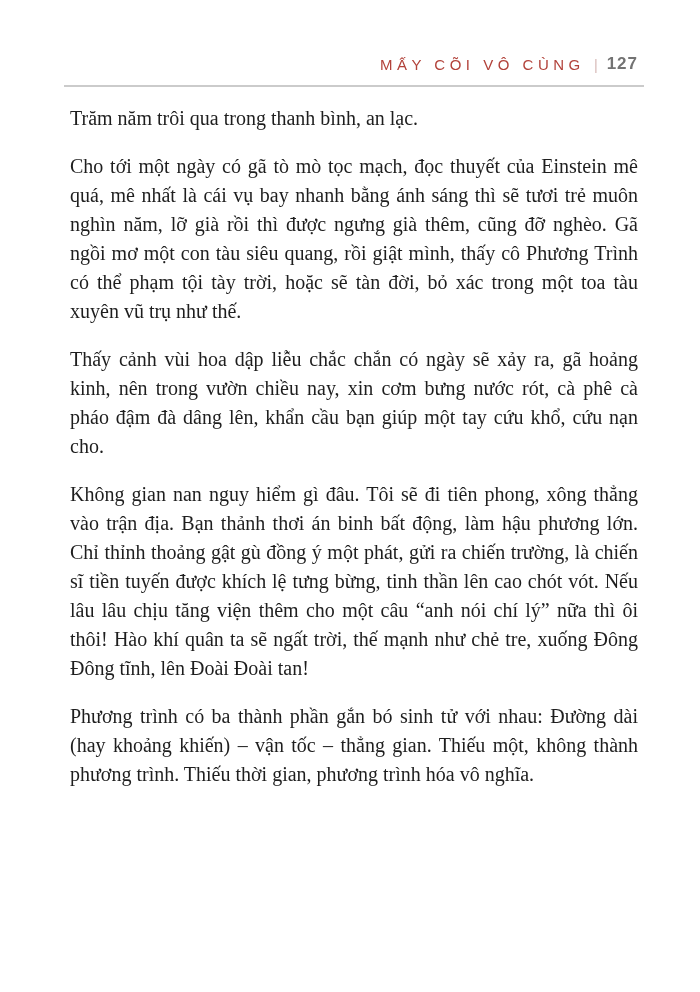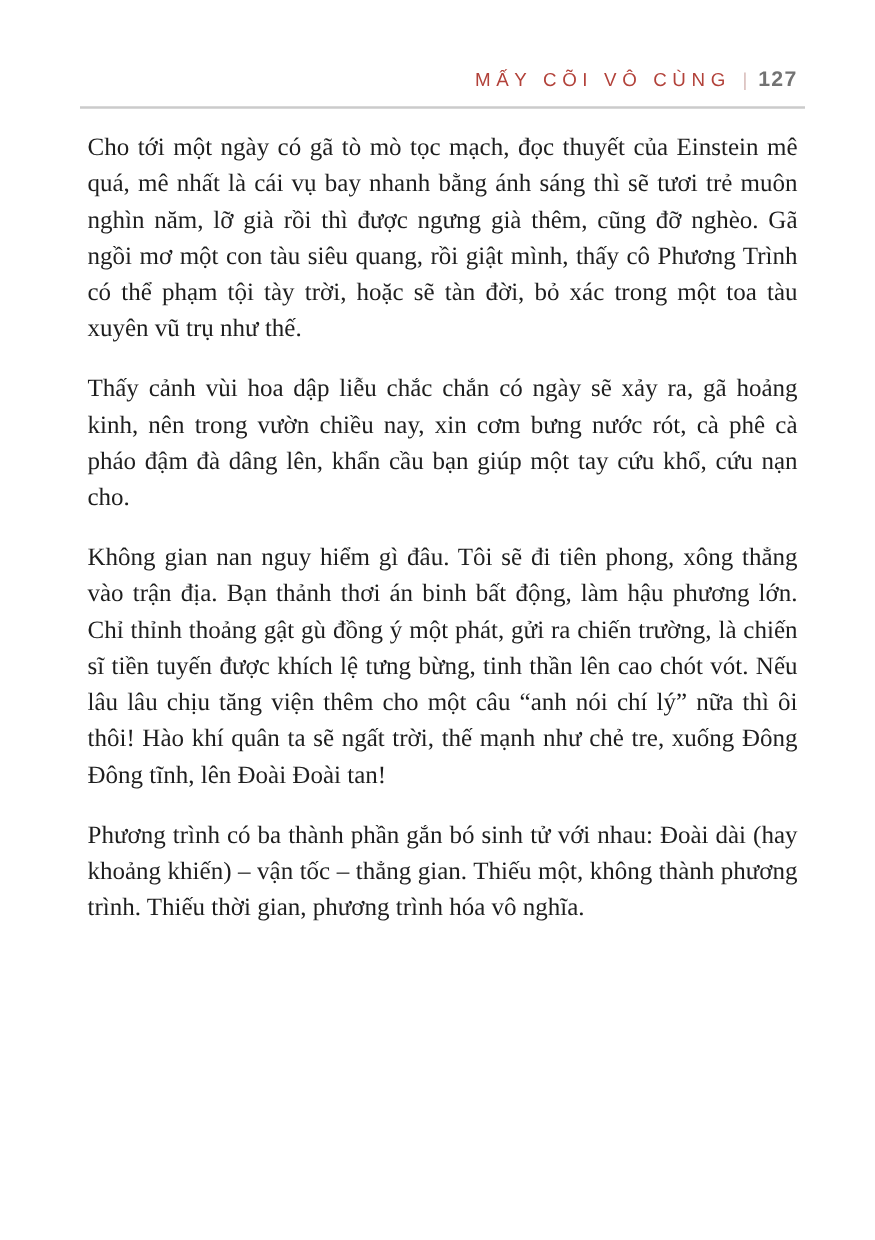--- a/index.html
+++ b/index.html
@@ -62,33 +62,36 @@
   <div class="hdr">
     <span class="h-title">MẤY CÕI VÔ CÙNG</span>
     <span class="h-sep">|</span>
     <span class="h-num">127</span>
   </div>
 
   <div class="rule"></div>
 
   <div class="body-text">
 
+    <p>
+      <span>Trăm năm trôi qua trong thanh bình, an lạc.</span>
+    </p>
 
     <p>
       <span>Cho tới một ngày có gã tò mò tọc mạch, đọc thuyết của Einstein mê quá, mê nhất là cái vụ bay nhanh bằng ánh sáng thì sẽ tươi trẻ muôn nghìn năm, lỡ già rồi thì được ngưng già thêm, cũng đỡ nghèo. Gã ngồi mơ một con tàu siêu quang, rồi giật mình, thấy cô Phương Trình có thể phạm tội tày trời, hoặc sẽ tàn đời, bỏ xác trong một toa tàu xuyên vũ trụ như thế.</span>
     </p>
 
     <p>
       <span>Thấy cảnh vùi hoa dập liễu chắc chắn có ngày sẽ xảy ra, gã hoảng kinh, nên trong vườn chiều nay, xin cơm bưng nước rót, cà phê cà pháo đậm đà dâng lên, khẩn cầu bạn giúp một tay cứu khổ, cứu nạn cho.</span>
     </p>
 
     <p>
       <span>Không gian nan nguy hiểm gì đâu. Tôi sẽ đi tiên phong, xông thẳng vào trận địa. Bạn thảnh thơi án binh bất động, làm hậu phương lớn. Chỉ thỉnh thoảng gật gù đồng ý một phát, gửi ra chiến trường, là chiến sĩ tiền tuyến được khích lệ tưng bừng, tinh thần lên cao chót vót. Nếu lâu lâu chịu tăng viện thêm cho một câu </span><span class="i">“anh nói chí lý”</span><span> nữa thì ôi thôi! Hào khí quân ta sẽ ngất trời, thế mạnh như chẻ tre, xuống Đông Đông tĩnh, lên Đoài Đoài tan!</span>
     </p>
 
 
     <p>
-      <span>Phương trình có ba thành phần gắn bó sinh tử với nhau: </span><span class="i">Đoài dài</span><span> (hay </span><span class="i">khoảng khiến</span><span>) – </span><span class="i">vận tốc</span><span> – </span><span class="i">thẳng gian</span><span>. Thiếu một, không thành phương trình. Thiếu thời gian, phương trình hóa vô nghĩa.</span>
+      <span>Phương trình có ba thành phần gắn bó sinh tử với nhau: </span><span class="i">Đường dài</span><span> (hay </span><span class="i">khoảng khiến</span><span>) – </span><span class="i">vận tốc</span><span> – </span><span class="i">thẳng gian</span><span>. Thiếu một, không thành phương trình. Thiếu thời gian, phương trình hóa vô nghĩa.</span>
     </p>
 
 
   </div>
 </div>
 
 </body></html>

